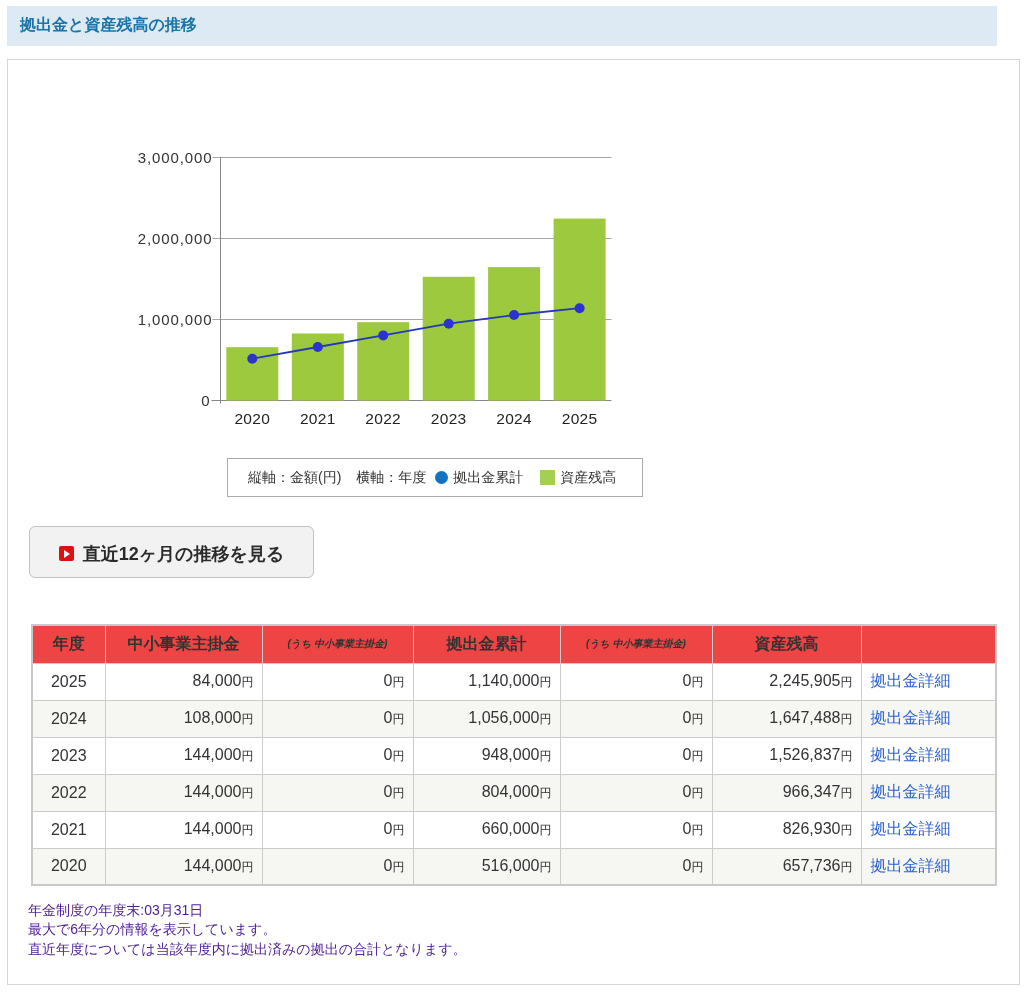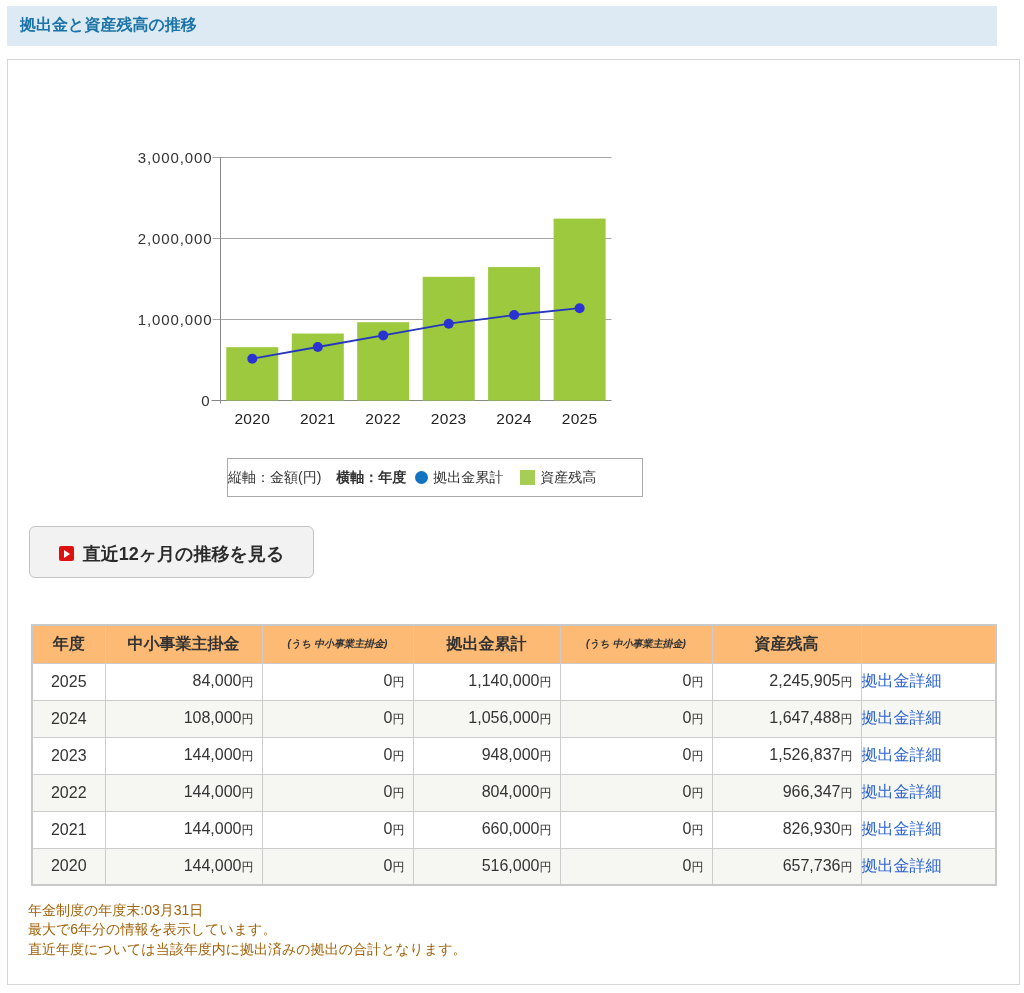--- a/index.html
+++ b/index.html
@@ -3,42 +3,42 @@
 <meta charset="utf-8">
 <title>拠出金と資産残高の推移</title>
 <style>
 html,body{margin:0;padding:0;background:#fff;}
 body{width:1024px;height:993px;position:relative;font-family:"Liberation Sans",sans-serif;color:#333;}
 .titlebar{position:absolute;left:7px;top:6px;width:990px;height:40px;background:#deeaf3;box-sizing:border-box;}
 .titlebar span{position:absolute;left:13px;top:19px;transform:translateY(-50%);font-size:16px;font-weight:bold;color:#1b74a8;}
 .mainbox{position:absolute;left:7px;top:59px;width:1013px;height:926px;border:1px solid #d6d6d6;box-sizing:border-box;background:#fff;}
 .chart{position:absolute;left:120px;top:140px;}
 .legend{position:absolute;left:227px;top:458px;width:416px;height:39px;border:1px solid #aaa;box-sizing:border-box;display:flex;align-items:center;font-size:14px;color:#333;}
-.legend .t1{}
-.legend .t2{margin-left:15px;font-weight:bold;}
+.legend .t1{margin-left:20px;}
+.legend .t2{margin-left:15px;}
 .legend .dot{width:13px;height:13px;border-radius:50%;background:#1173c2;margin-left:9px;}
 .legend .t3{margin-left:5px;}
 .legend .sq{width:15px;height:15px;background:#a6ce55;margin-left:17px;}
 .legend .t4{margin-left:5px;}
 .btn{position:absolute;left:29px;top:526px;width:285px;height:52px;border:1px solid #c3c3c3;border-radius:6px;background:#f2f2f2;box-sizing:border-box;display:flex;align-items:center;justify-content:center;padding-top:3px;}
 .btn .icon{width:15px;height:15px;background:#dd1111;border-radius:2px;position:relative;margin-right:9px;flex:none;}
 .btn .icon:after{content:"";position:absolute;left:5px;top:3.5px;border-left:6px solid #fff;border-top:4px solid transparent;border-bottom:4px solid transparent;}
 .btn .txt{font-size:18px;font-weight:bold;color:#2b2b2b;}
 table.data{position:absolute;left:31px;top:624px;border-collapse:collapse;table-layout:fixed;width:964px;font-size:15px;}
 table.data th,table.data td{border:1px solid #ccc;padding:0;height:37px;box-sizing:border-box;}
-table.data th{background:#fdba74;font-weight:bold;font-size:16px;text-align:center;height:38px;}
+table.data th{background:#ef4444;font-weight:bold;font-size:16px;text-align:center;height:38px;}
 table.data th.small{font-size:10px;font-weight:bold;font-style:italic;}
 table.data td{background:#fff;}
 table.data tr.alt td{background:#f6f6f3;}
 table.data td.yr{text-align:center;font-size:16px;}
 table.data td.num{text-align:right;padding-right:8px;font-size:16px;padding-left:12px;}
 td.num .yen{font-size:12px;}
-table.data td.lnk{text-align:left;font-size:16px;color:#2b63cf;}
+table.data td.lnk{text-align:left;padding-left:9px;font-size:16px;color:#2b63cf;}
 table.data{border:2px solid #c9c9c9;}
-.notes{position:absolute;left:28px;top:901px;font-size:14px;line-height:19.4px;color:#a16207;}
+.notes{position:absolute;left:28px;top:901px;font-size:14px;line-height:19.4px;color:#4c1d95;}
 </style>
 </head>
 <body>
 <div class="titlebar">
     <span>拠出金と資産残高の推移</span>
   </div>
 <div class="mainbox"></div>
 <svg class="chart" width="510" height="295" viewBox="120 140 510 295">
 
   <g stroke="#a6a6a6" stroke-width="1">

